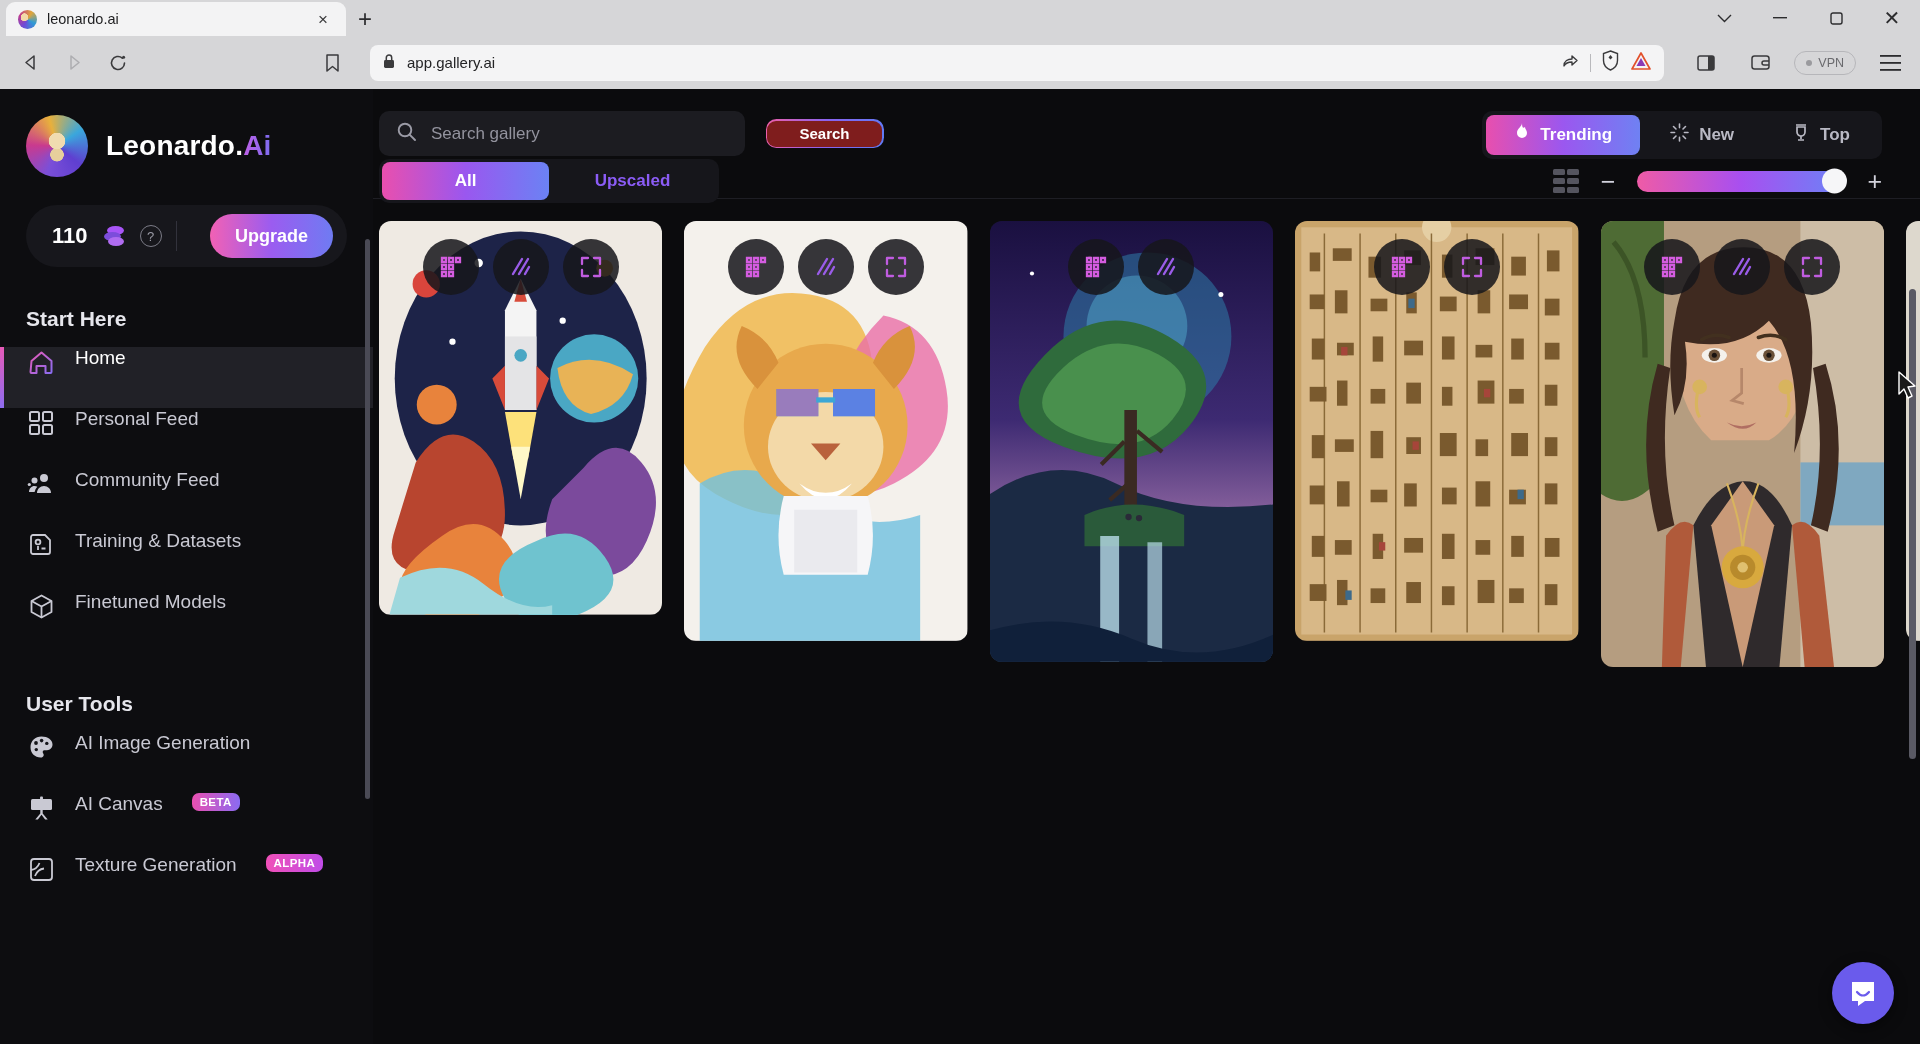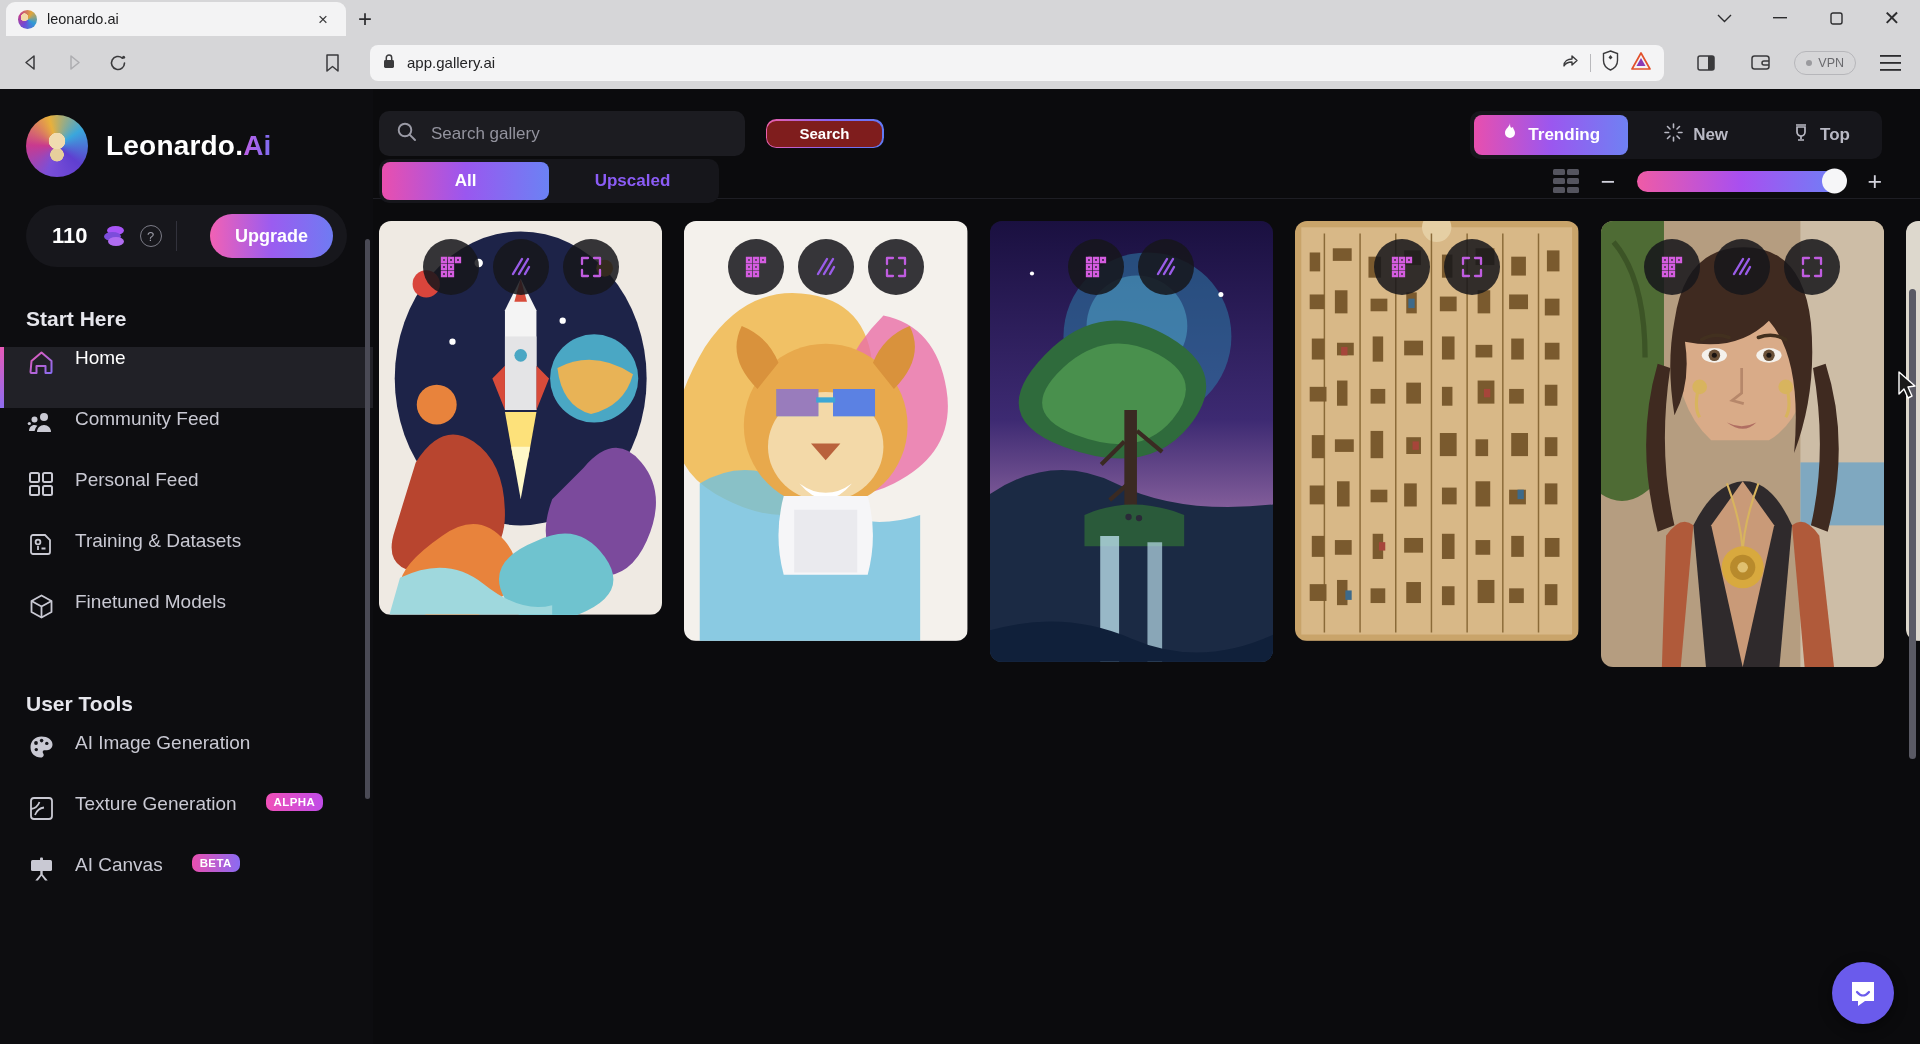--- a/index.html
+++ b/index.html
@@ -146,21 +146,21 @@
     color: #fff; font-size: 15px; font-weight: 700; font-family: inherit;
   }
   .search-btn::before {
     content: ""; position: absolute; inset: -1.5px; border-radius: 10.5px; z-index: -1;
     background: linear-gradient(100deg, #f05fa8, #8a63ef, #5f7bf5);
   }
   .search-btn-outer { position: relative; z-index: 0; }
 
   .seg-sort {
     margin-left: auto; height: 48px; background: #16161b; border-radius: 10px;
-    display: flex; align-items: center; padding: 4px; gap: 8px;
+    display: flex; align-items: center; padding: 4px; gap: 2px;
   }
   .seg-item {
     height: 40px; padding: 0 28px; border-radius: 8px; display: flex; align-items: center;
     gap: 10px; color: #b9b9c4; font-size: 17px; font-weight: 600; cursor: pointer; white-space: nowrap;
   }
   .seg-item.active { background: linear-gradient(90deg, #e84fae, #9b57ef, #6f81f3); color: #fff; }
 
   .tabs-row { display: flex; align-items: center; }
   .pill-tabs {
     width: 340px; height: 44px; background: #16161b; border-radius: 10px;
@@ -355,41 +355,41 @@
               </linearGradient>
             </defs>
             <path d="M3.5 12L13.5 3.5 23.5 12v11a1 1 0 0 1-1 1h-5v-7h-9v7h-5a1 1 0 0 1-1-1z" fill="none" stroke="url(#gh)" stroke-width="2" stroke-linejoin="round"></path>
           </svg>
       </span>
       <span class="nav-label">Home</span>
     </div>
 
     <div class="nav-item">
       <span class="nav-ico-box">
+        <svg width="26" height="26" viewBox="0 0 26 26" fill="none" stroke="#c9c9d3" stroke-width="2">
+            <rect x="2" y="2" width="9" height="9" rx="1.5"></rect>
+            <rect x="15" y="2" width="9" height="9" rx="1.5"></rect>
+            <rect x="2" y="15" width="9" height="9" rx="1.5"></rect>
+            <rect x="15" y="15" width="9" height="9" rx="1.5"></rect>
+          </svg>
+      </span>
+      <span class="nav-label">Personal Feed</span>
+    </div>
+
+    <div class="nav-item">
+      <span class="nav-ico-box">
         <svg width="28" height="26" viewBox="0 0 28 26" fill="#c9c9d3">
             <circle cx="17" cy="7" r="4"></circle>
             <path d="M10 22c0-4 3.2-7 7-7s7 3 7 7z"></path>
             <circle cx="7.5" cy="9.5" r="3"></circle>
             <path d="M2 21c0-3.4 2.5-6 5.5-6 1 0 2 .3 2.8.8A10 10 0 0 0 7.6 21z"></path>
             <circle cx="2.3" cy="13.5" r="1.6"></circle>
           </svg>
       </span>
       <span class="nav-label">Community Feed</span>
-    </div>
-
-    <div class="nav-item">
-      <span class="nav-ico-box">
-        <svg width="26" height="26" viewBox="0 0 26 26" fill="none" stroke="#c9c9d3" stroke-width="2">
-            <rect x="2" y="2" width="9" height="9" rx="1.5"></rect>
-            <rect x="15" y="2" width="9" height="9" rx="1.5"></rect>
-            <rect x="2" y="15" width="9" height="9" rx="1.5"></rect>
-            <rect x="15" y="15" width="9" height="9" rx="1.5"></rect>
-          </svg>
-      </span>
-      <span class="nav-label">Personal Feed</span>
     </div>
 
     <div class="nav-item">
       <span class="nav-ico-box">
         <svg width="27" height="27" viewBox="0 0 27 27" fill="none" stroke="#c9c9d3" stroke-width="1.8">
             <path d="M5 3h12l5 5v12a2 2 0 0 1-2 2H5a2 2 0 0 1-2-2V5a2 2 0 0 1 2-2z"></path>
             <circle cx="10" cy="10" r="2.4"></circle>
             <path d="M13.5 16.5h4M10 14v4"></path>
           </svg>
       </span>
@@ -416,39 +416,39 @@
             <circle cx="13.6" cy="6.6" r="1.8" fill="#15151a"></circle>
             <circle cx="18.8" cy="9.4" r="1.7" fill="#15151a"></circle>
             <circle cx="8.3" cy="15.6" r="1.7" fill="#15151a"></circle>
           </svg>
       </span>
       <span class="nav-label">AI Image Generation</span>
     </div>
 
     <div class="nav-item">
       <span class="nav-ico-box">
-        <svg width="27" height="27" viewBox="0 0 27 27" fill="none" stroke="#c9c9d3" stroke-width="1.8" stroke-linejoin="round">
-            <rect x="3" y="3" width="21" height="21" rx="3"></rect>
-            <path d="M7 20c2-5 5-7 9-7.5M3 14c4-.5 7-3 8.5-7"></path>
-          </svg>
-      </span>
-      <span class="nav-label">Texture Generation</span>
-      <span class="badge alpha">ALPHA</span>
-    </div>
-
-    <div class="nav-item">
-      <span class="nav-ico-box">
         <svg width="27" height="27" viewBox="0 0 27 27" fill="#c9c9d3">
             <rect x="3" y="4" width="21" height="11" rx="1.5"></rect>
             <path d="M12.3 15h2.4v3.5l5 6h-2.6l-3.6-4.7-3.6 4.7H7.3l5-6z"></path>
             <rect x="12" y="1.5" width="3" height="3" rx="1"></rect>
           </svg>
       </span>
       <span class="nav-label">AI Canvas</span>
       <span class="badge beta">BETA</span>
+    </div>
+
+    <div class="nav-item">
+      <span class="nav-ico-box">
+        <svg width="27" height="27" viewBox="0 0 27 27" fill="none" stroke="#c9c9d3" stroke-width="1.8" stroke-linejoin="round">
+            <rect x="3" y="3" width="21" height="21" rx="3"></rect>
+            <path d="M7 20c2-5 5-7 9-7.5M3 14c4-.5 7-3 8.5-7"></path>
+          </svg>
+      </span>
+      <span class="nav-label">Texture Generation</span>
+      <span class="badge alpha">ALPHA</span>
     </div>
 
     <div class="sb-scroll"></div>
   </aside>
 
   <section class="main">
 
     <div class="topbar">
       <div class="topbar-row">
         <div class="search-wrap">

